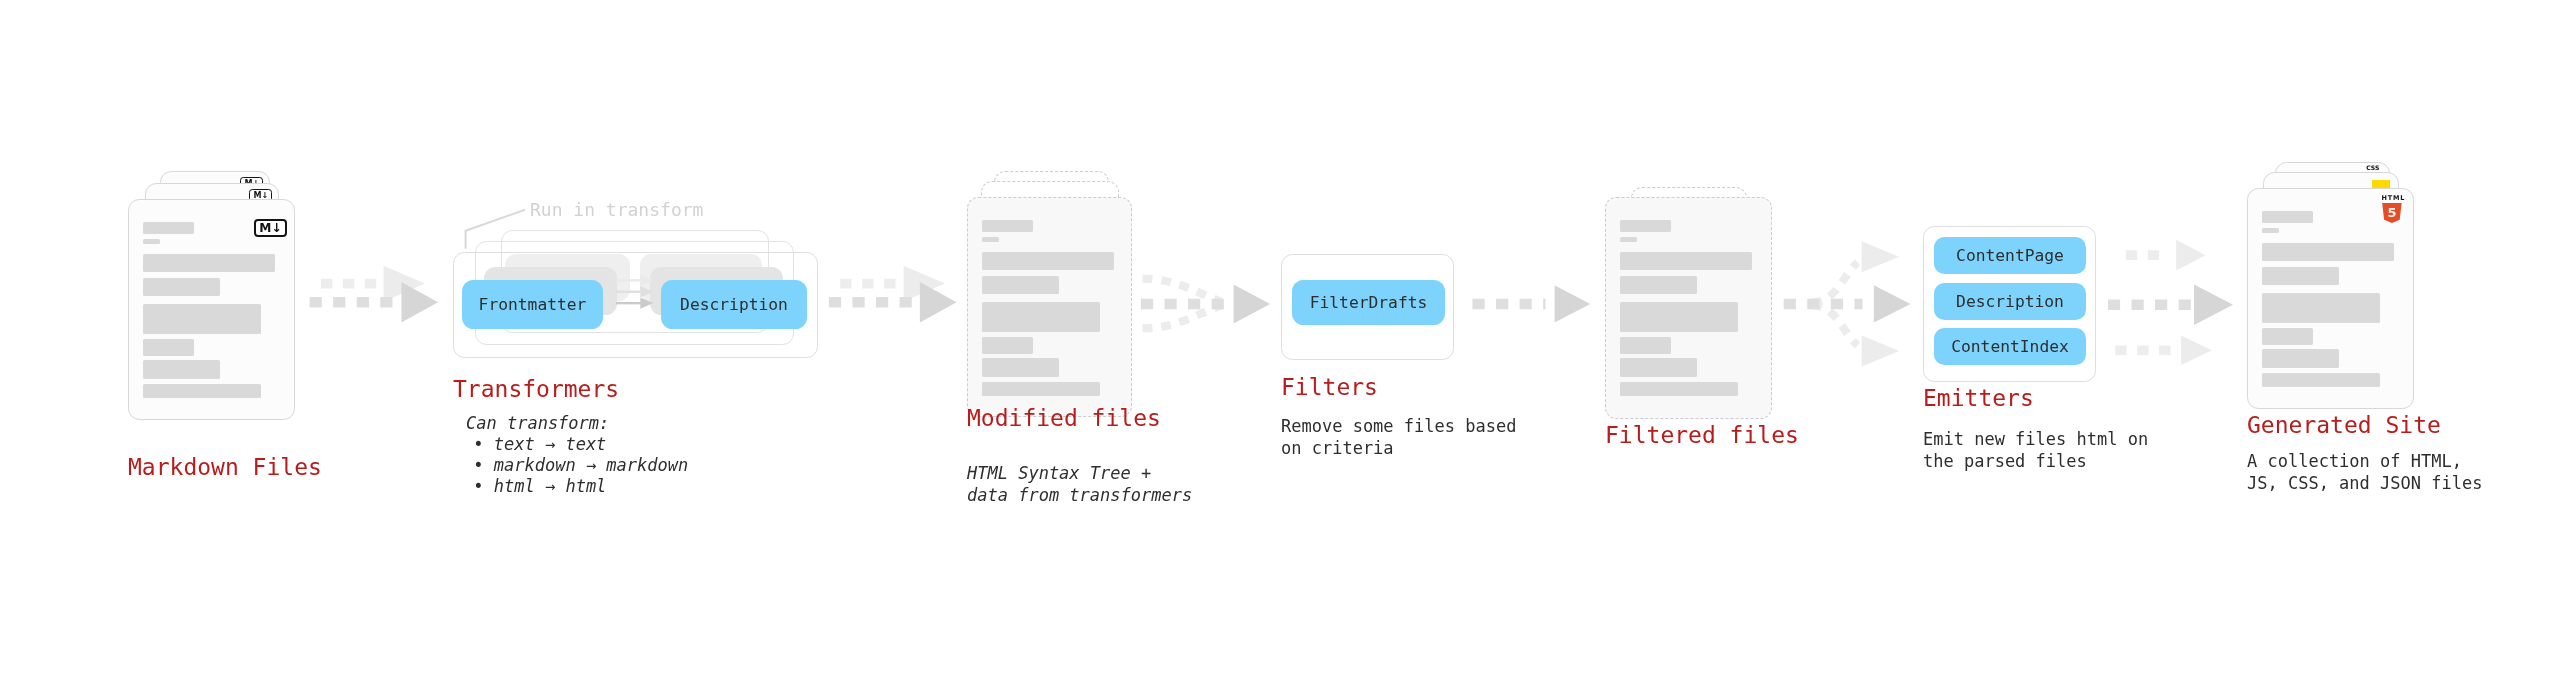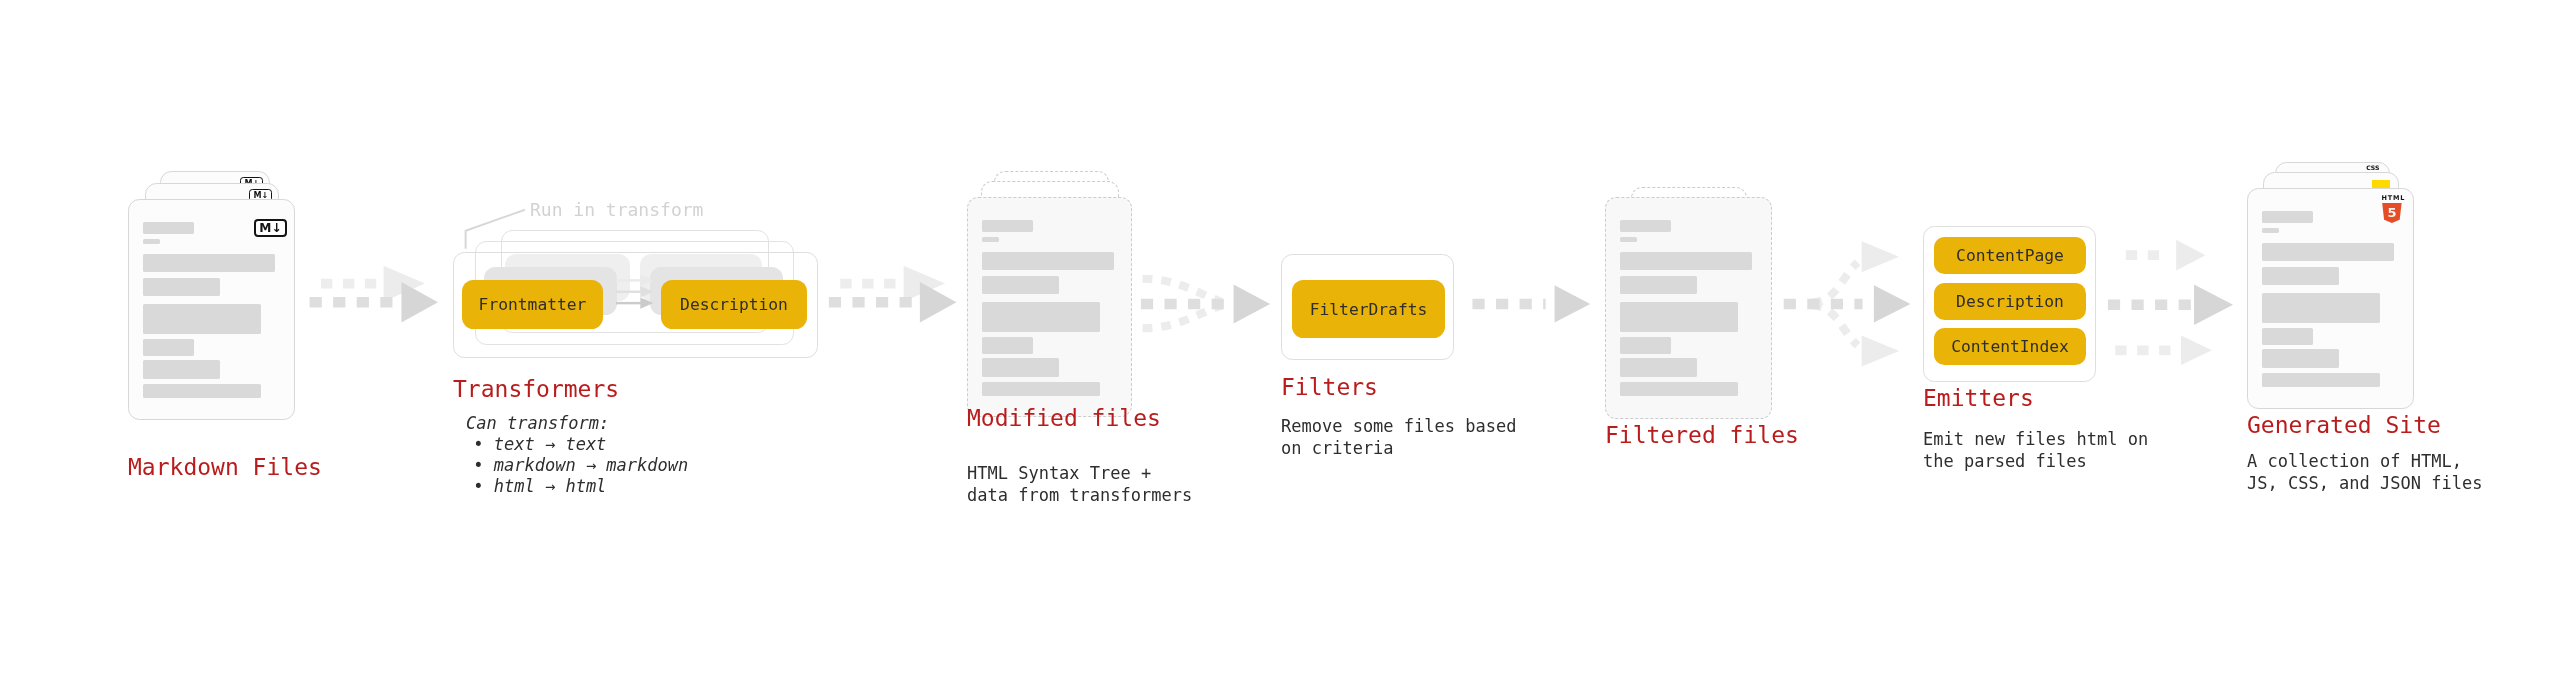--- a/index.html
+++ b/index.html
@@ -36,21 +36,21 @@
   }
   .desc span{display:block;}
   .desc .indent{padding-left:7.3px;line-height:21px;}
   .frame{
     position:absolute;box-sizing:border-box;
     border:1.6px solid #e2e2e2;border-radius:11.4px;background:transparent;
   }
   .frame.front{border-color:#dedede;}
   .pill{
     position:absolute;box-sizing:border-box;
-    background:#eab308;border-radius:10.6px;
+    background:#7dd3fc;border-radius:10.6px;
     display:flex;align-items:center;justify-content:center;
     font-size:16.3px;color:#2e2e2e;white-space:nowrap;
   }
   .pill.big{border-radius:11.4px;}
   .pill.g2{background:#e4e4e4;}
   .pill.g3{background:#efefef;}
   .annotation{
     position:absolute;font-size:18px;color:#d2d2d2;line-height:18px;white-space:nowrap;
   }
   
@@ -145,29 +145,29 @@
         <div class="bar b2"></div>
         <div class="bar b3"></div>
         <div class="bar b4"></div>
         <div class="bar b5"></div>
         <div class="bar b6"></div>
         <div class="bar b7"></div>
         <div class="bar b8"></div>
       </div>
     </div>
     <div class="label" style="left:967px;top:407px;">Modified files</div>
-    <div class="desc" style="left:967px;top:462px;">
+    <div class="desc" style="left:967px;top:462px;font-style:italic;">
       <span>HTML Syntax Tree +</span>
       <span>data from transformers</span>
     </div>
   </section>
 
   <section>
     <div class="frame front" style="left:1281px;top:254px;width:173px;height:106px;"></div>
-    <div class="pill big" style="left:1292px;top:280px;width:153px;height:58px;">FilterDrafts</div>
+    <div class="pill big" style="left:1292px;top:280px;width:153px;height:45px;">FilterDrafts</div>
     <div class="label" style="left:1281px;top:376px;">Filters</div>
     <div class="desc" style="left:1281px;top:415px;">
       <span>Remove some files based</span>
       <span>on criteria</span>
     </div>
   </section>
 
   <section>
     <div class="doc dashed behind" style="left:1631px;top:187px;width:116px;height:49px;"></div>
     <div class="doc dashed" style="left:1605px;top:197px;width:167px;height:222px;">

